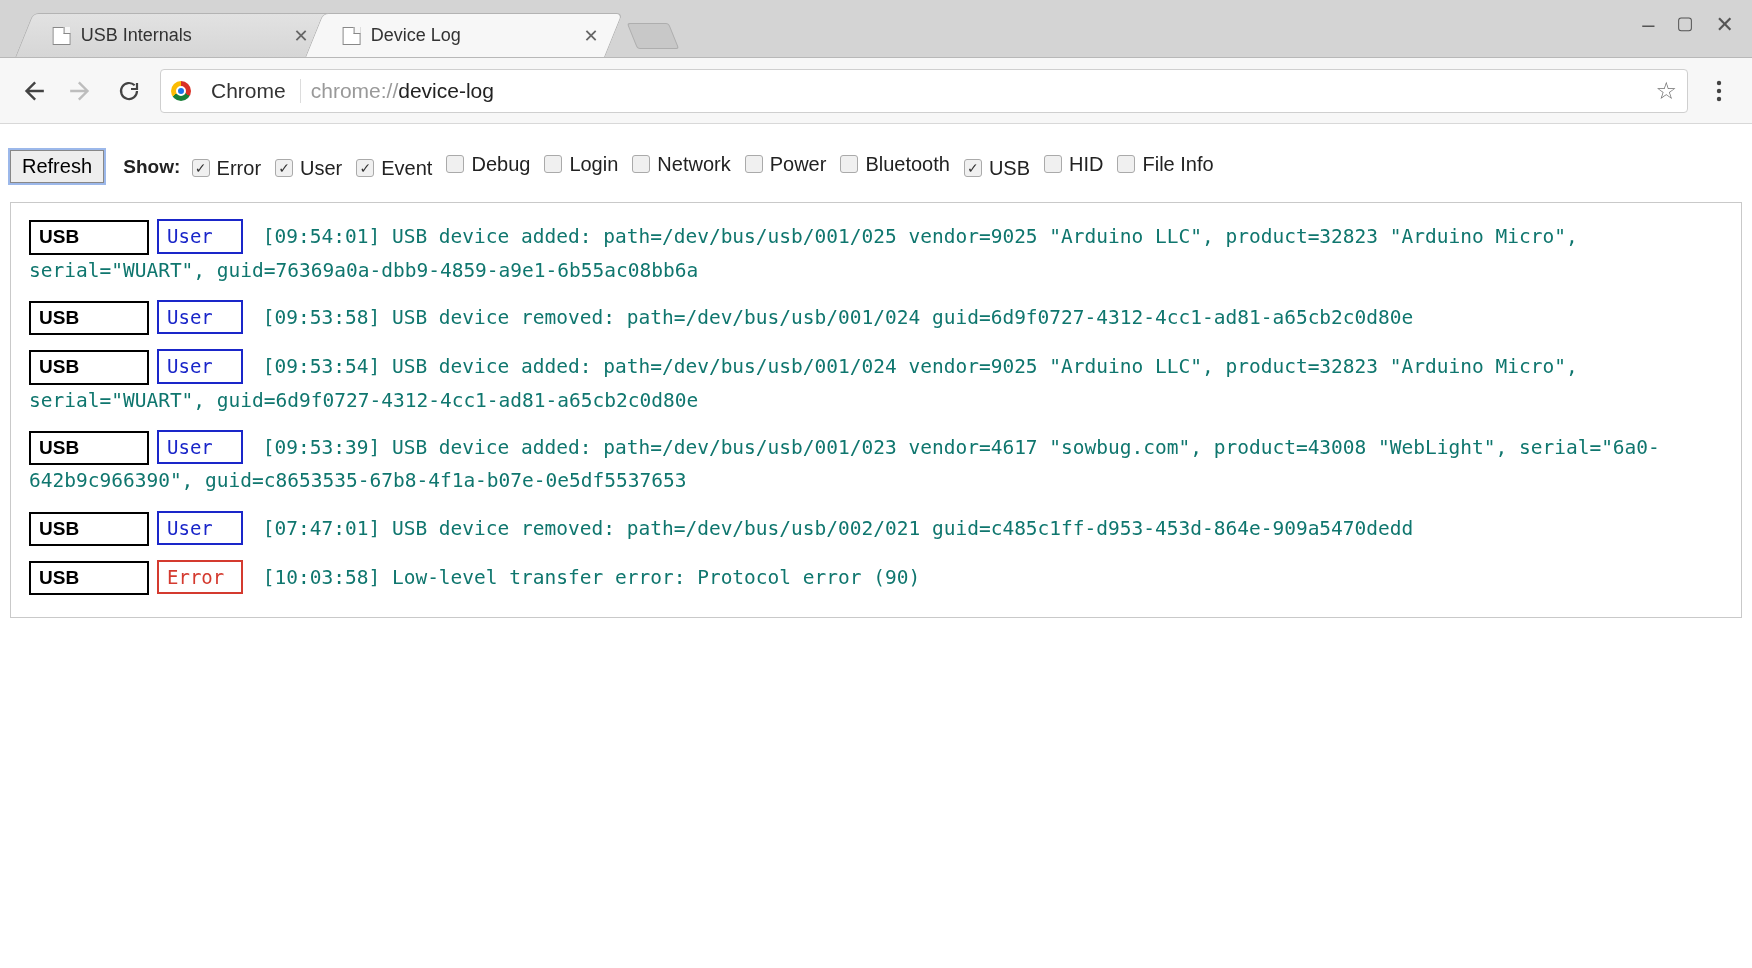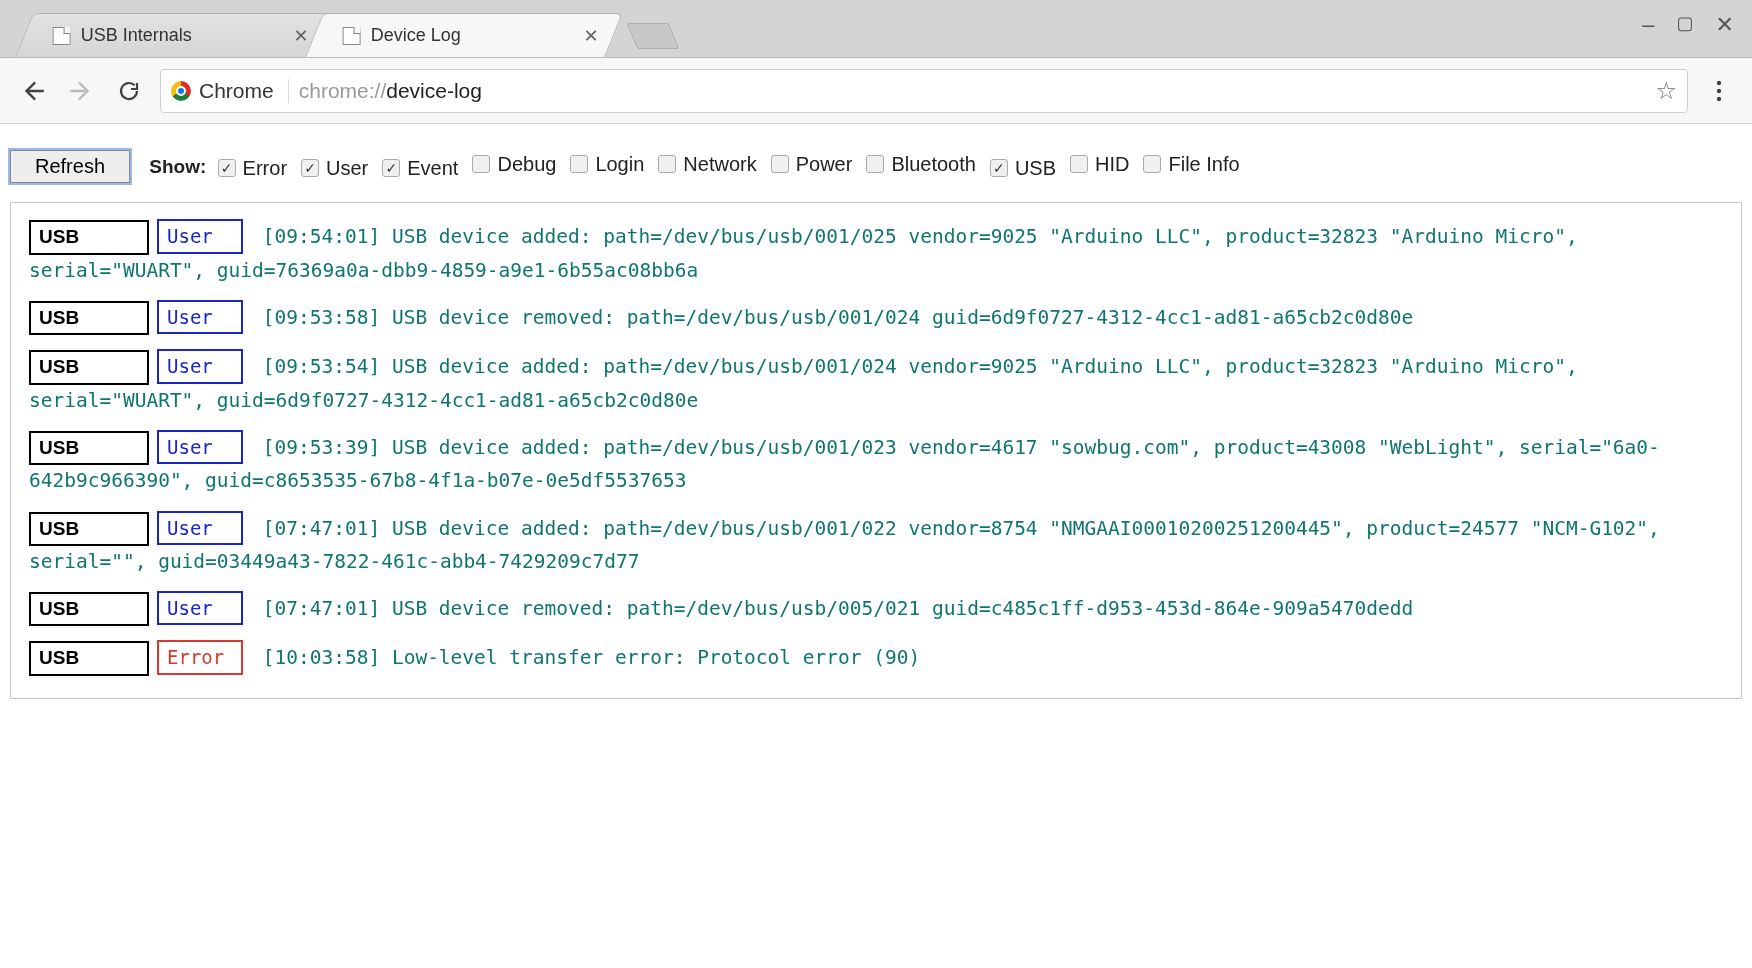--- a/index.html
+++ b/index.html
@@ -113,21 +113,21 @@
       height: 44px;
       border: 1px solid #cfcfcf;
       border-radius: 4px;
       background: #fff;
       display: flex;
       align-items: center;
       padding: 0 10px;
       gap: 10px;
     }
     .omnibox .scheme-chip {
-      display:flex; align-items:center; gap:8px;
+      display:flex; align-items:center; gap:20px;
       padding-right: 14px;
       border-right: 1px solid #dcdcdc;
       color:#333;
       font-size: 21px;
     }
     .omnibox .chrome-logo {
       width:20px; height:20px;
       border-radius:50%;
       background: conic-gradient(#d93025 0 33%, #188038 33% 66%, #fbbc04 66% 100%);
       position:relative;
@@ -143,21 +143,21 @@
       color:#707070;
       font-size:24px;
     }
 
     
     .page { padding: 18px 10px 24px; }
     .hint { font-size: 20px; color:#222; margin-bottom: 22px; }
     .controls { margin-bottom: 6px; line-height: 2.2; }
     .refresh-btn {
       font-size: 20px;
-      padding: 4px 24px;
+      padding: 4px 11px;
       background: #eee;
       border: 1px solid #888;
       outline: 2px solid #9cb8ea;
       outline-offset: 0;
       cursor: pointer;
       margin-right: 14px;
     }
     .controls .show-label { font-weight: bold; margin-right: 6px; }
     .chk {
       display:inline-flex; align-items:center;
@@ -300,17 +300,16 @@
           <span class="box"></span>
           <span>File Info</span>
         </span></span>
   </div>
 
   <div class="log-panel" id="log-panel">
       <div class="log-entry"><span class="badge type">USB</span><span class="badge level-user">User</span> <span class="msg">[09:54:01]</span> <span class="msg">USB device added: path=/dev/bus/usb/001/025 vendor=9025 "Arduino LLC", product=32823 "Arduino Micro", serial="WUART", guid=76369a0a-dbb9-4859-a9e1-6b55ac08bb6a</span></div>
       <div class="log-entry"><span class="badge type">USB</span><span class="badge level-user">User</span> <span class="msg">[09:53:58]</span> <span class="msg">USB device removed: path=/dev/bus/usb/001/024 guid=6d9f0727-4312-4cc1-ad81-a65cb2c0d80e</span></div>
       <div class="log-entry"><span class="badge type">USB</span><span class="badge level-user">User</span> <span class="msg">[09:53:54]</span> <span class="msg">USB device added: path=/dev/bus/usb/001/024 vendor=9025 "Arduino LLC", product=32823 "Arduino Micro", serial="WUART", guid=6d9f0727-4312-4cc1-ad81-a65cb2c0d80e</span></div>
       <div class="log-entry"><span class="badge type">USB</span><span class="badge level-user">User</span> <span class="msg">[09:53:39]</span> <span class="msg">USB device added: path=/dev/bus/usb/001/023 vendor=4617 "sowbug.com", product=43008 "WebLight", serial="6a0-642b9c966390", guid=c8653535-67b8-4f1a-b07e-0e5df5537653</span></div>
-      <div class="log-entry"><span class="badge type">USB</span><span class="badge level-user">User</span> <span class="msg">[07:47:01]</span> <span class="msg">USB device added: path=/dev/bus/usb/001/022 vendor=8754 "NMGAAI00010200251200445", product=24577 "NCM-G102", serial="", guid=03449a43-7822-461c-abb4-7429209c7d77</span></div>
-      <div class="log-entry"><span class="badge type">USB</span><span class="badge level-user">User</span> <span class="msg">[07:47:01]</span> <span class="msg">USB device removed: path=/dev/bus/usb/005/021 guid=c485c1ff-d953-453d-864e-909a5470dedd</span></div>
+      <div class="log-entry"><span class="badge type">USB</span><span class="badge level-user">User</span> <span class="msg">[07:47:01]</span> <span class="msg">USB device removed: path=/dev/bus/usb/002/021 guid=c485c1ff-d953-453d-864e-909a5470dedd</span></div>
       <div class="log-entry"><span class="badge type">USB</span><span class="badge level-error">Error</span> <span class="msg">[10:03:58]</span> <span class="msg">Low-level transfer error: Protocol error (90)</span></div>
     </div>
 </div>
 
 </body></html>

